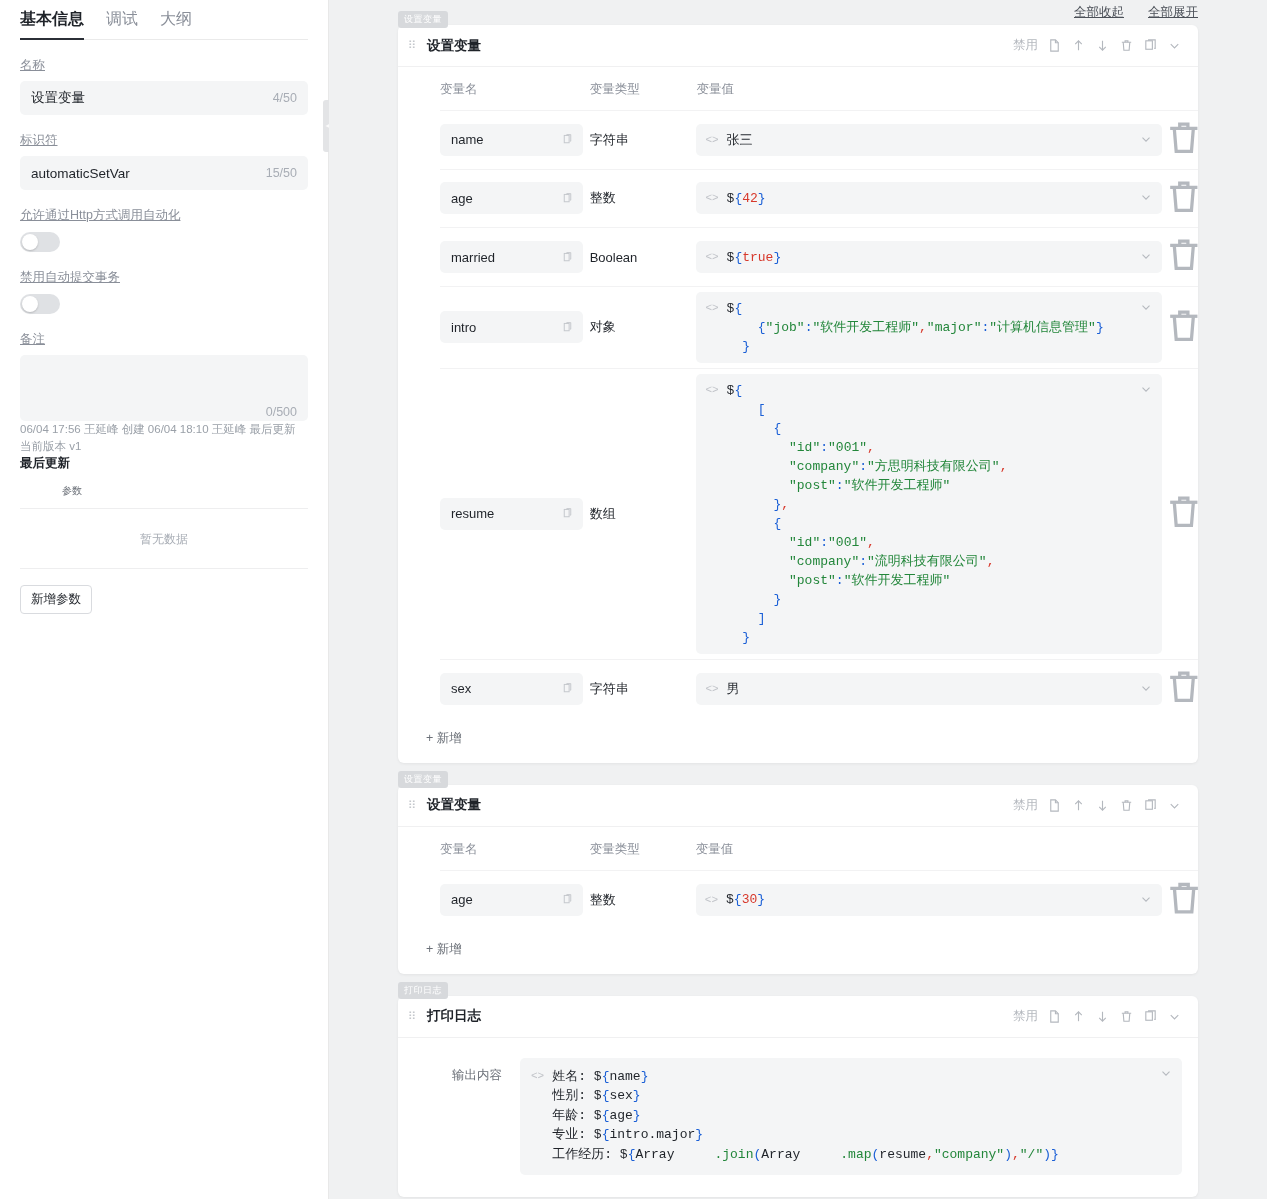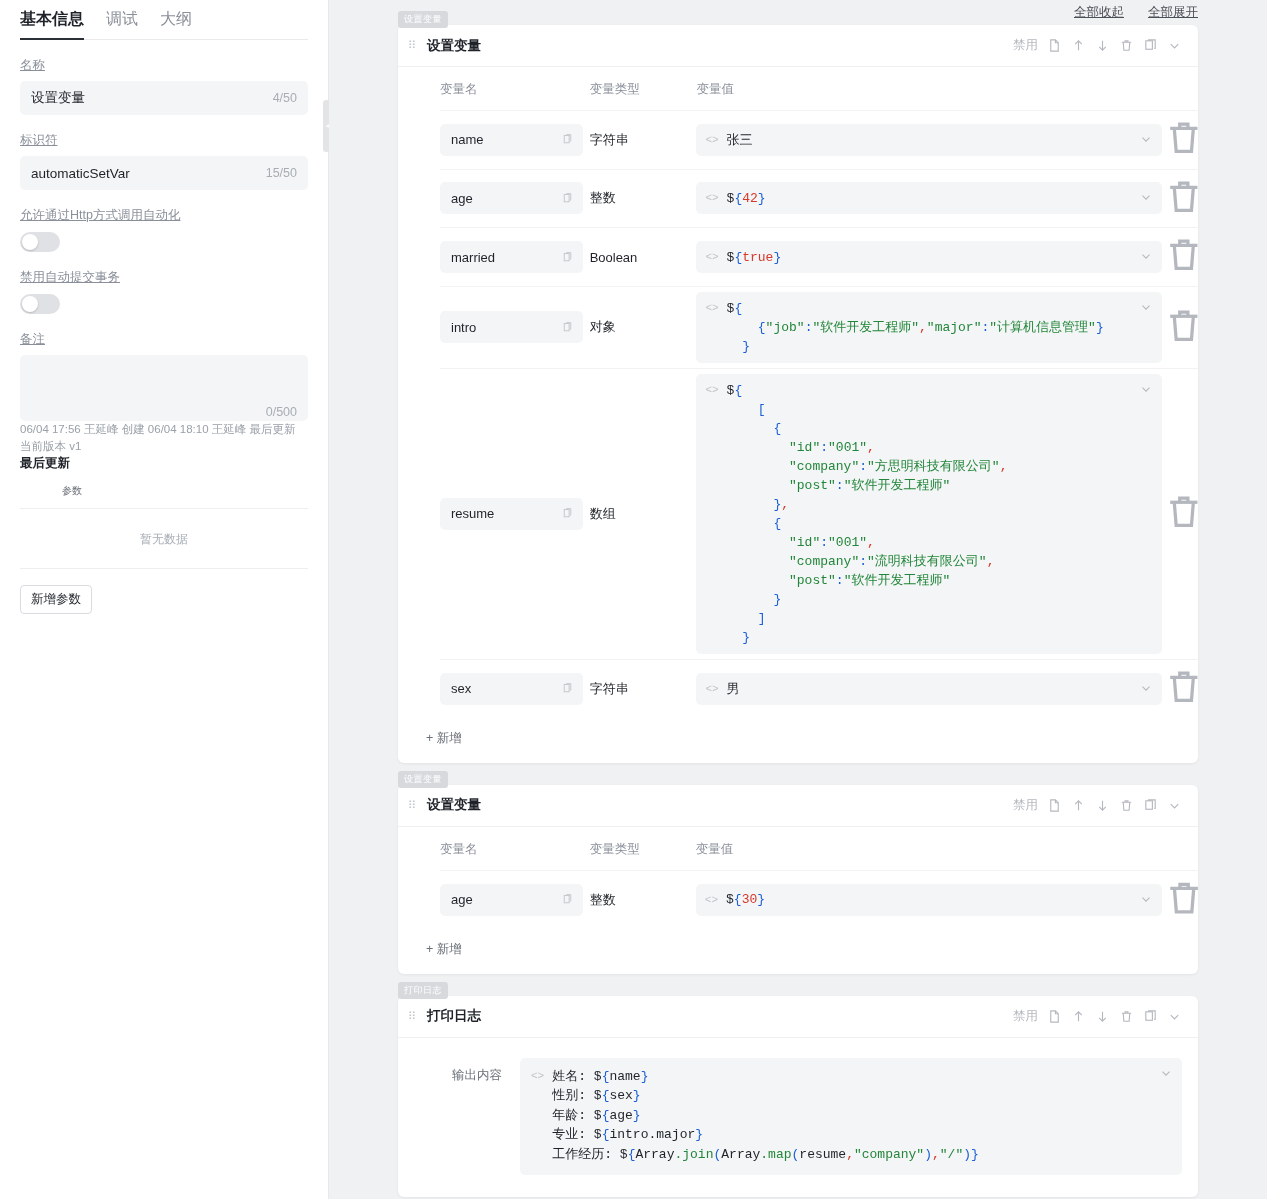--- a/index.html
+++ b/index.html
@@ -124,21 +124,21 @@
   }
   .del { width: 15px; height: 15px; color: #b4b8be; cursor: pointer; }
   .addrow { font-size: 12.5px; color: #6b7078; padding: 12px 0 6px 10px; cursor: pointer; }
 
   
   .k-punc { color: #1a5fd6; }
   .k-str { color: #22863a; }
   .k-num { color: #d7382b; }
   .k-com { color: #d7382b; }
   .k-plain { color: #1f2329; }
-  .k-fn { color: #22863a; }
+  .k-fn { color: #22863a; margin-left: 40px; }
 
   .logrow { display: flex; padding: 6px 0 12px; }
   .loglabel { font-size: 12.5px; color: #6b7078; width: 86px; text-align: right; padding-top: 9px; flex: none; }
   .logbox {
     margin-left: 18px; background: #f4f5f6; border-radius: 5px; flex: 1;
     padding: 9px 30px 11px 11px; position: relative; display: flex;
   }
   .logtext {
     font-family: "Liberation Mono", "DejaVu Sans Mono", monospace;
     font-size: 13px; line-height: 19.5px; white-space: pre;

